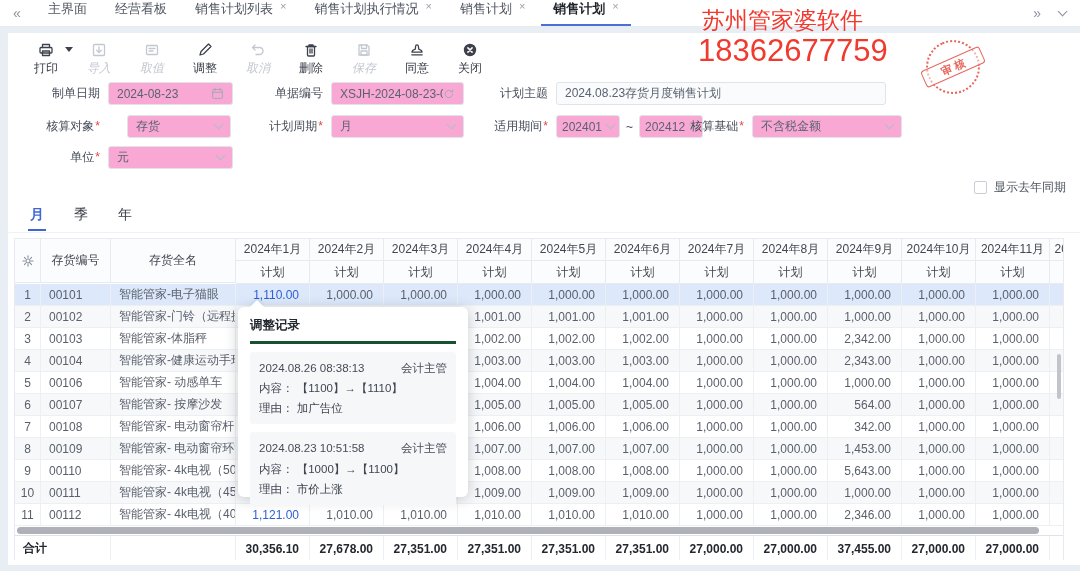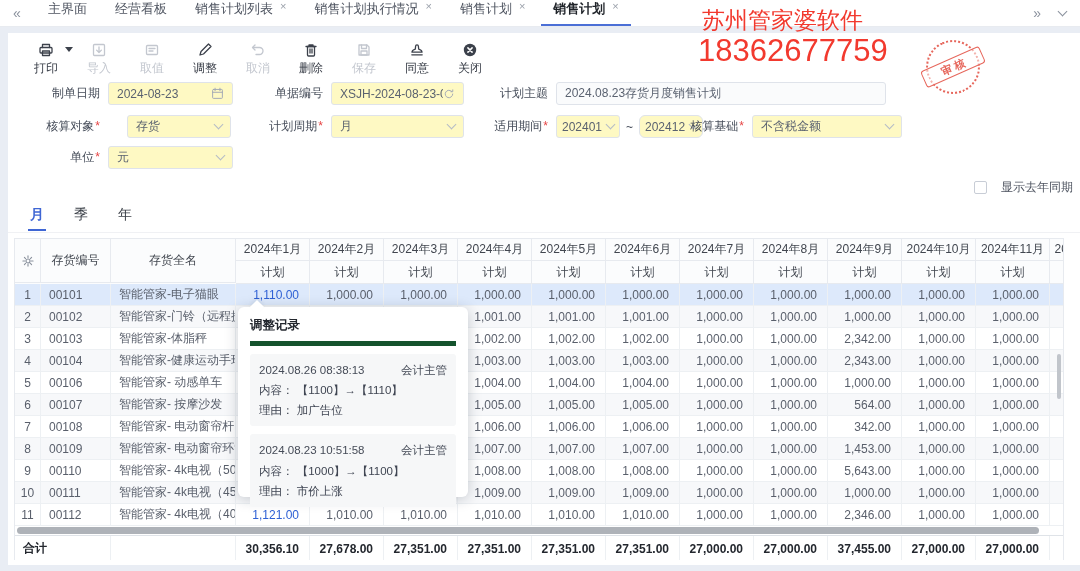--- a/index.html
+++ b/index.html
@@ -31,38 +31,38 @@
   .stamp .band{position:absolute;left:-5px;right:-5px;top:18px;height:18px;border:1.5px solid #e4574b;
     border-radius:3px;background:rgba(255,255,255,.5);display:flex;align-items:center;justify-content:center;
     color:#e4574b;font-size:11px;font-weight:bold;letter-spacing:3px;padding-left:3px;}
 
   
   .card{position:absolute;left:8px;top:33px;width:1072px;height:532px;background:#fff;overflow:hidden;}
 
   
   .toolbar{position:absolute;left:18px;top:6px;display:flex;gap:13px;}
   .tbtn{width:40px;text-align:center;cursor:pointer;color:#3c414b;position:relative;}
-  .tbtn.disabled{color:#c3c7cf;cursor:default;}
+  .tbtn.disabled{color:#c3c7cf;cursor:default;font-style:italic;}
   .tbtn .ticon{height:19px;display:flex;align-items:flex-end;justify-content:center;}
   .tbtn .tlabel{font-size:12px;margin-top:2px;}
   .tbtn .caret{position:absolute;right:-7px;top:8px;width:0;height:0;border-left:4px solid transparent;
     border-right:4px solid transparent;border-top:5px solid #3c414b;}
 
   
   .fgroup{position:absolute;display:flex;align-items:center;}
   .flabel{font-size:12px;color:#454c59;text-align:right;white-space:nowrap;}
   .req{color:#e64545;margin-left:1px;}
-  .fctrl{height:23px;background:#fef9c3;border:1px solid #dfe3ea;border-radius:3px;
+  .fctrl{height:23px;background:#f9a8d4;border:1px solid #dfe3ea;border-radius:3px;
     display:flex;align-items:center;padding:0 8px;font-size:12px;color:#5a6270;position:relative;}
   .fctrl .fval{flex:1;white-space:nowrap;overflow:hidden;}
   .fctrl .sfx{color:#a2a9b5;display:flex;align-items:center;}
   .sel-chev{width:7px;height:7px;border-right:1.4px solid #b4bbc6;border-bottom:1.4px solid #b4bbc6;
     transform:rotate(45deg);margin-top:-4px;}
   .tilde{font-size:12px;color:#454c59;margin:0 6px;}
-  .chkrow{position:absolute;left:966px;top:146px;display:flex;align-items:center;gap:14px;cursor:pointer;}
+  .chkrow{position:absolute;left:966px;top:146px;display:flex;align-items:center;gap:7px;cursor:pointer;}
   .chkbox{width:13px;height:13px;border:1px solid #c8cdd6;border-radius:2px;background:#fff;}
   .chklabel{font-size:12px;color:#4e5460;white-space:nowrap;}
 
   
   .ptabs{position:absolute;left:0;top:172px;width:1072px;height:28px;border-bottom:1px solid #f0f1f4;padding-left:22px;}
   .ptab{display:inline-block;margin-right:30px;font-size:14px;color:#3a3f47;padding-bottom:7px;cursor:pointer;position:relative;}
   .ptab.active{color:#3f66d4;font-weight:bold;}
   .ptab.active::after{content:"";position:absolute;left:-2px;right:-2px;bottom:0;height:2px;background:#3f66d4;}
 
   
@@ -95,21 +95,21 @@
   .totrow{display:flex;height:26px;background:#fff;border-top:1px solid #dfe3e8;font-weight:bold;}
   .totrow .c{color:#23272e;border-bottom:none;}
   .totrow .c.c-tot{width:96px;flex:0 0 96px;padding-left:8px;}
   .vthumb{position:absolute;right:2px;top:115px;width:4px;height:45px;border-radius:2px;background:#c1c5cb;cursor:pointer;}
 
   
   .popup{position:absolute;left:230px;top:274px;width:230px;height:190px;background:#fff;border-radius:6px;
     box-shadow:0 2px 14px rgba(20,30,50,.22);z-index:30;padding:10px 12px 8px;}
   .popup::before{content:"";position:absolute;left:14px;top:-5px;width:10px;height:10px;background:#fff;
     transform:rotate(45deg);box-shadow:-2px -2px 4px rgba(20,30,50,.06);}
-  .ptitle{font-size:12.5px;font-weight:bold;color:#23272e;padding-bottom:7px;border-bottom:5px solid #14532d;}
+  .ptitle{font-size:12.5px;font-weight:bold;color:#23272e;padding-bottom:7px;border-bottom:3px solid #14532d;}
   .prec{margin-top:8px;background:#f6f7f8;border-radius:3px;padding:6px 9px;font-size:11.5px;color:#3f4552;line-height:1.75;}
   .prec .phead{display:flex;justify-content:space-between;color:#454b57;}
   svg{display:block;}
 </style>
 </head>
 <body>
 
 <div class="tabbar">
   <div class="tab-collapse">«</div>
   <div class="tabs" id="tabs-host">
@@ -282,21 +282,21 @@
       <span class="sel-chev"></span>
     </div>
   </div>
   <div class="fgroup" style="left:470px;top:82px;">
     <div class="flabel" style="width:70px;"><span>适用期间</span><span class="req">*</span></div>
     <div class="fctrl" style="width:64px;margin-left:8px;padding:0 5px;">
       <span class="fval">202401</span>
       <span class="sel-chev"></span>
     </div>
     <span class="tilde">~</span>
-    <div class="fctrl" style="width:64px;padding:0 5px;border-radius:6px;">
+    <div class="fctrl" style="width:64px;padding:0 5px;">
       <span class="fval">202412</span>
       <span class="sel-chev"></span>
     </div>
   </div>
   <div class="fgroup" style="left:22px;top:113px;">
     <div class="flabel" style="width:70px;"><span>单位</span><span class="req">*</span></div>
     <div class="fctrl" style="width:125px;margin-left:8px;">
       <span class="fval">元</span>
       <span class="sel-chev"></span>
     </div>

